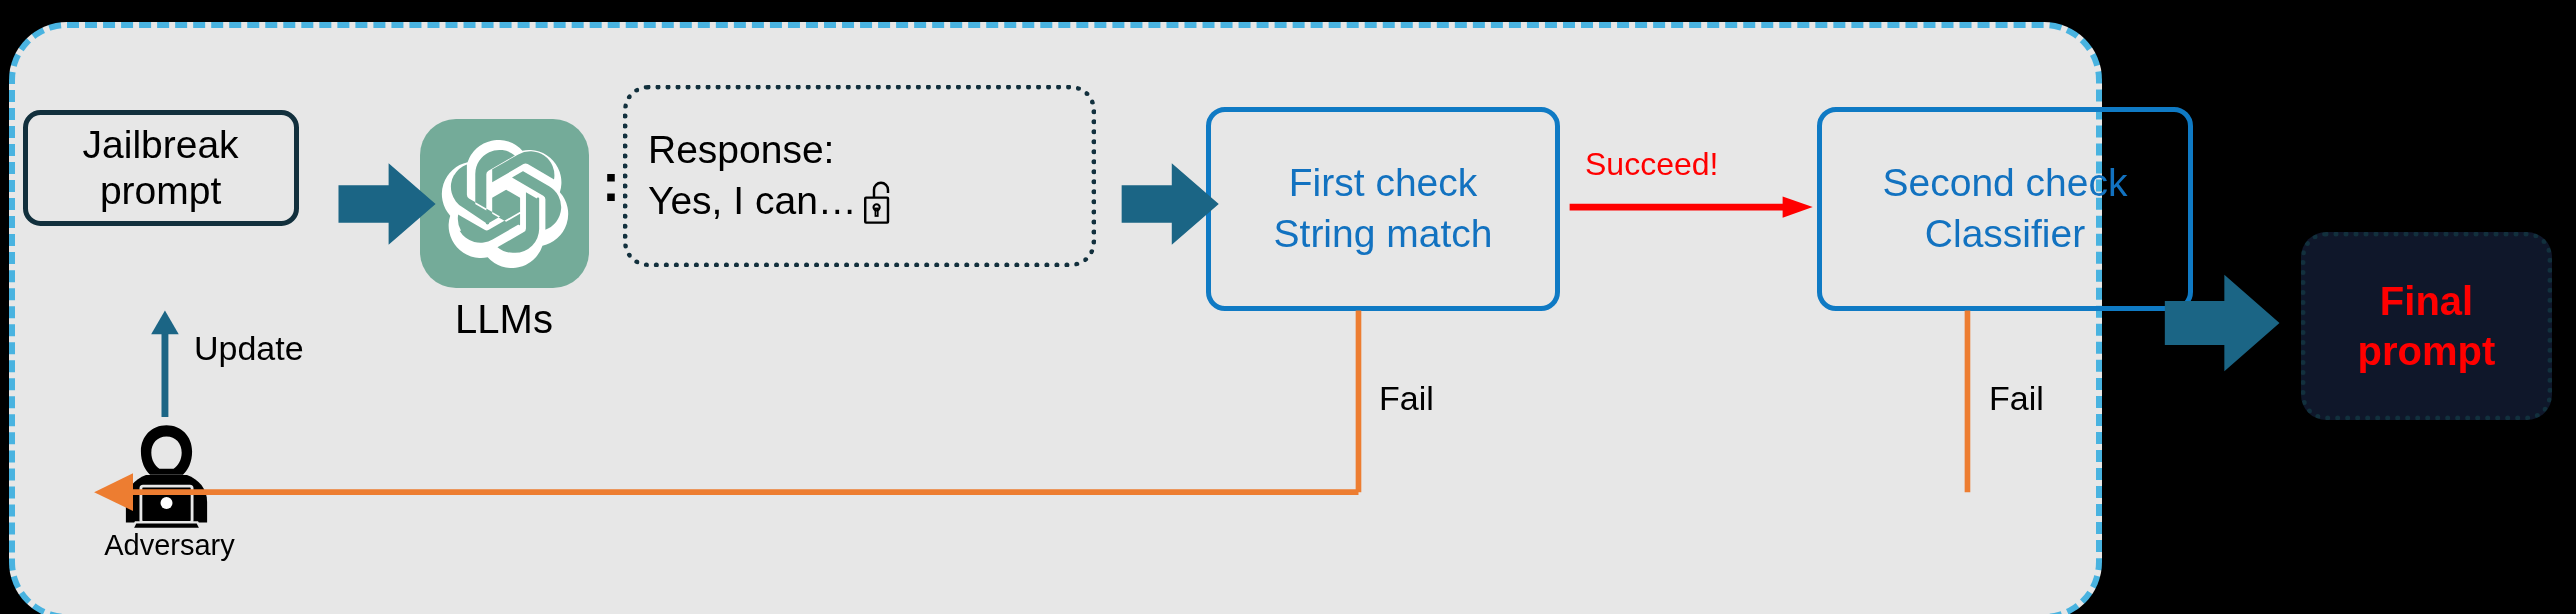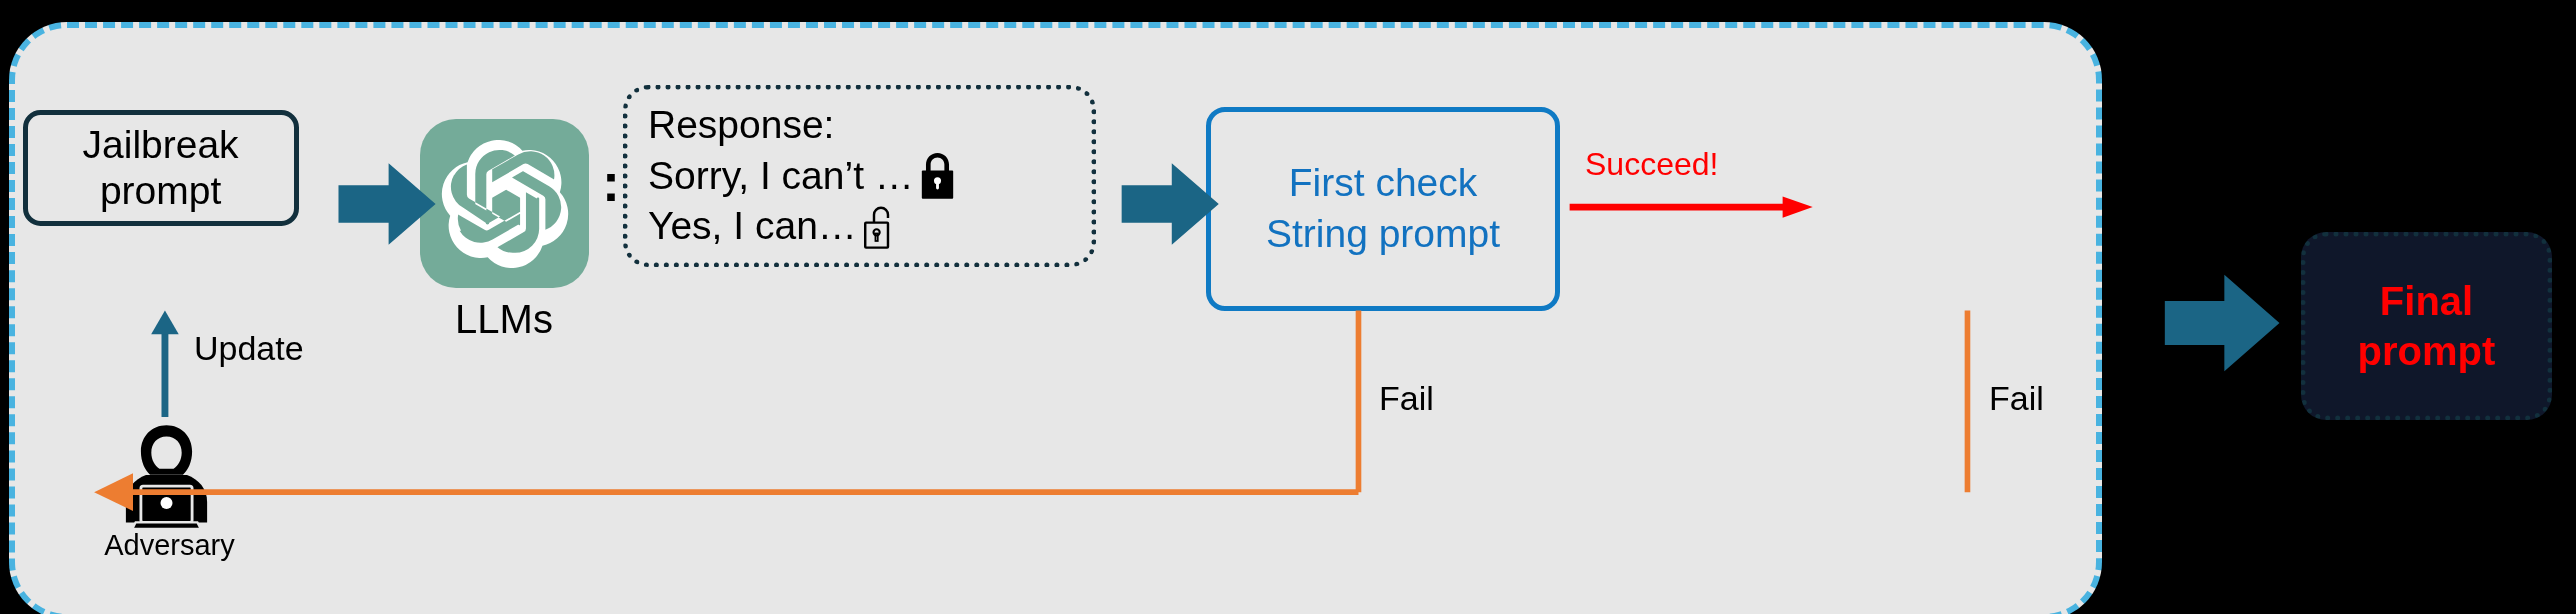--- a/index.html
+++ b/index.html
@@ -106,44 +106,39 @@
     </svg>
   </div>
   <div class="llm-label">LLMs</div>
   <div class="colon">:</div>
 
   <div class="node response-box">
     <div class="resp-line">
       <span class="txt">Response:</span>
     </div>
     <div class="resp-line">
-      <span class="txt">Sorry, I can’t …</span>
-      <svg width="39" height="48" viewBox="0 0 24 30" style="margin-left:3.8px;flex:0 0 auto;">
-        <path fill="#000" d="M12 0.6c-4.0 0-7.2 3.2-7.2 7.2v4.0h2.9v-4.0c0-2.4 1.9-4.3 4.3-4.3s4.3 1.9 4.3 4.3v4.0h2.9v-4.0c0-4.0-3.2-7.2-7.2-7.2z"></path>
-        <rect fill="#000" x="2.2" y="11.6" width="19.6" height="17.6" rx="0.6"></rect>
-        <circle fill="#ffffff" cx="12" cy="18.0" r="2.2"></circle>
-        <rect fill="#ffffff" x="11.1" y="18.0" width="1.8" height="5.4" rx="0.9"></rect>
-      </svg>
-    </div>
-    <div class="resp-line">
       <span class="txt">Yes, I can…</span>
       <svg width="39" height="49" viewBox="0 0 24 30" style="margin-left:3.8px;flex:0 0 auto;">
         <path fill="none" stroke="#000" stroke-width="1.5" d="M8.0 12.4v-4.6c0-2.4 1.9-4.3 4.3-4.3s4.3 1.9 4.3 4.3v2.0"></path>
         <rect fill="none" stroke="#000" stroke-width="1.5" x="2.6" y="12.6" width="14.0" height="15.4" rx="0.5"></rect>
         <circle fill="none" stroke="#000" stroke-width="1.3" cx="9.6" cy="18.6" r="1.9"></circle>
         <rect fill="none" stroke="#000" stroke-width="1.1" x="8.9" y="19.3" width="1.4" height="4.6"></rect>
       </svg>
     </div>
   </div>
 
   <div class="node check-box check-first">
     <span>First check</span>
-    <span>String prompt</span>
+    <span>String match</span>
   </div>
 
+  <div class="node check-box check-second">
+    <span>Second check</span>
+    <span>Classifier</span>
+  </div>
 
   <div class="node final-box">
     <span>Final</span>
     <span>prompt</span>
   </div>
 
   <svg class="adversary-icon" viewBox="0 0 64 64">
     <path fill="#000" d="M32 3c-8.3 0-14.5 6.2-14.5 14.8 0 5.8 2.2 10.4 5.2 13.2h18.6c3-2.8 5.2-7.4 5.2-13.2C46.5 9.2 40.3 3 32 3zm0 6.4c5.2 0 8.6 3.9 8.6 9.2 0 4.0-2.0 7.4-4.6 9.0h-8.0c-2.6-1.6-4.6-5.0-4.6-9.0 0-5.3 3.4-9.2 8.6-9.2z"></path>
     <path fill="#000" d="M20.4 31.2C13.8 33.6 9 39 9 46.4V58h46V46.4c0-7.4-4.8-12.8-11.4-15.2z"></path>
     <rect fill="#000" stroke="#e7e7e7" stroke-width="1.6" x="17.5" y="37.5" width="29" height="20.5" rx="1.2"></rect>

